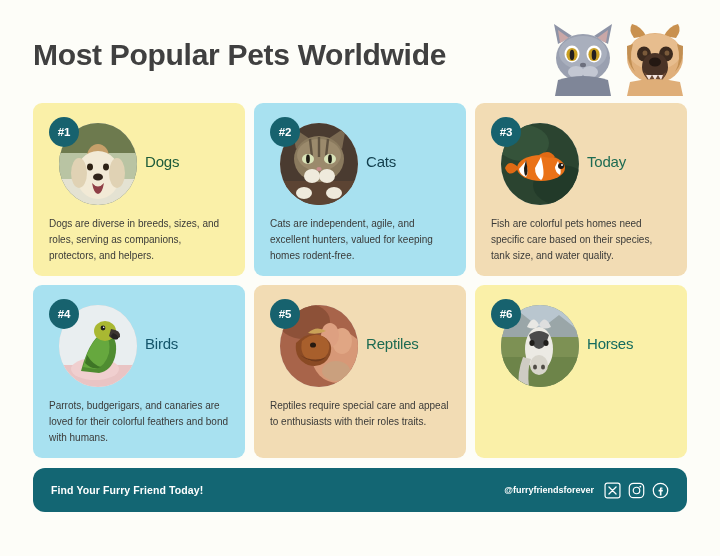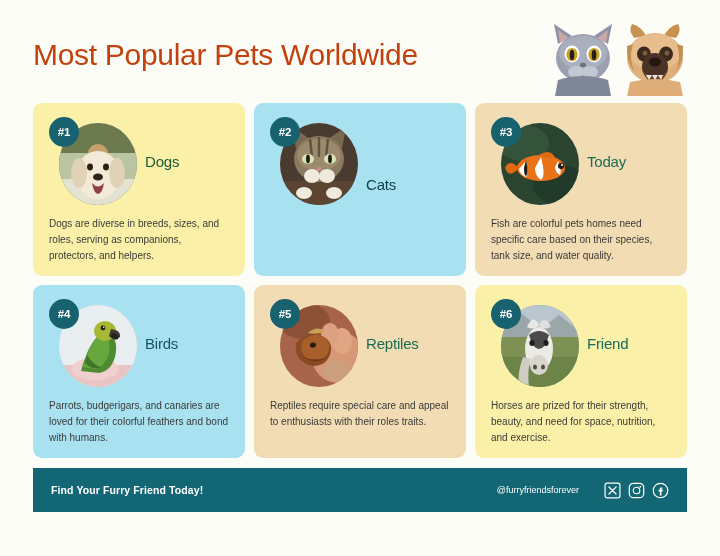--- a/index.html
+++ b/index.html
@@ -8,22 +8,22 @@
     background: #fdfdf8;
     font-family: "Liberation Sans", sans-serif;
     overflow: hidden;
   }
   #page { position: relative; width: 720px; height: 556px; background: #fdfdf8; }
 
   
   .header { position: absolute; left: 0; top: 0; width: 720px; height: 92px; }
   .title {
     position: absolute; left: 33px; top: 38px;
-    font-size: 30px; font-weight: normal; letter-spacing: -0.3px;
-    color: #c2410c;
+    font-size: 30px; font-weight: bold; letter-spacing: -0.3px;
+    color: #404040;
   }
   .mascots { position: absolute; right: 22px; top: 18px; width: 160px; height: 78px; }
 
   
   .grid {
     position: absolute; left: 33px; top: 103px;
     width: 654px; height: 355px;
     display: grid;
     grid-template-columns: repeat(3, 1fr);
     grid-template-rows: repeat(2, 1fr);
@@ -63,30 +63,30 @@
     position: absolute; left: 16px; right: 14px; top: 113px;
     font-size: 10px; line-height: 1.62;
     color: #3a3a38;
   }
 
   
   .footer {
     position: absolute; left: 33px; top: 468px;
     width: 654px; height: 44px;
     background: #136673;
-    border-radius: 0;
+    border-radius: 12px;
     display: flex; align-items: center; justify-content: space-between;
     padding: 0 18px;
   }
   .footer-cta {
     color: #ffffff; font-size: 10.5px; font-weight: bold;
     letter-spacing: 0.1px;
   }
   .footer-right { display: flex; align-items: center; gap: 7px; }
-  .handle { color: #ffffff; font-size: 9px; font-weight: normal; margin-right: 18px; }
+  .handle { color: #ffffff; font-size: 9px; font-weight: bold; margin-right: 3px; }
   .sicon { width: 17px; height: 17px; display: block; }
 </style>
 </head>
 <body>
 
 <div id="page">
 
   <div class="header">
     <div class="title">Most Popular Pets Worldwide</div>
 
@@ -174,22 +174,23 @@
             <ellipse cx="28" cy="36" rx="1.9" ry="4.4" fill="#1d1a12"></ellipse>
             <ellipse cx="50" cy="36" rx="1.9" ry="4.4" fill="#1d1a12"></ellipse>
             <ellipse cx="39" cy="46" rx="2.6" ry="2" fill="#c98d8d"></ellipse>
             <ellipse cx="32" cy="53" rx="8" ry="7" fill="#efeadc"></ellipse>
             <ellipse cx="47" cy="53" rx="8" ry="7" fill="#efeadc"></ellipse>
             <ellipse cx="24" cy="70" rx="8" ry="6" fill="#efeadc"></ellipse>
             <ellipse cx="54" cy="70" rx="8" ry="6" fill="#efeadc"></ellipse>
           </svg>
         </div>
         <div class="badge">#2</div>
-        <div class="card-title" style="color:#14414f;margin-top:23px;">Cats</div>
-      </div>
+        <div class="card-title" style="color:#14414f;">Cats</div>
+      </div>
+      <div class="card-desc">Cats are independent, agile, and excellent hunters, valued for keeping homes rodent-free.</div>
     </div>
 
     <div class="card" style="background:#f2dcb4;">
       <div class="card-top">
         <div class="photo">
           <svg viewBox="0 0 78 82" preserveAspectRatio="xMidYMid slice">
             <rect width="78" height="82" fill="#2b4430"></rect>
             <ellipse cx="22" cy="20" rx="26" ry="18" fill="#35533a"></ellipse>
             <ellipse cx="60" cy="62" rx="28" ry="20" fill="#223a29"></ellipse>
             <ellipse cx="40" cy="45" rx="24" ry="13" fill="#ea7218"></ellipse>
@@ -270,23 +271,22 @@
             <path d="M28 30 q10 -8 20 0 q-4 14 -10 14 q-6 0 -10 -14 z" fill="#4b4b4b"></path>
             <ellipse cx="31" cy="38" rx="2.6" ry="3" fill="#1f1d1a"></ellipse>
             <ellipse cx="45" cy="38" rx="2.6" ry="3" fill="#1f1d1a"></ellipse>
             <ellipse cx="38" cy="60" rx="9" ry="10" fill="#d8d5cc"></ellipse>
             <ellipse cx="34" cy="62" rx="2" ry="2.6" fill="#504c46"></ellipse>
             <ellipse cx="42" cy="62" rx="2" ry="2.6" fill="#504c46"></ellipse>
             <path d="M22 52 q-6 16 -4 30 l10 0 q-2 -18 2 -28 z" fill="#cfccc4"></path>
           </svg>
         </div>
         <div class="badge">#6</div>
-        <div class="card-title" style="color:#146b5e;">Friend</div>
-      </div>
-      <div class="card-desc">Horses are prized for their strength, beauty, and need for space, nutrition, and exercise.</div>
+        <div class="card-title" style="color:#146b5e;">Horses</div>
+      </div>
     </div>
 
   </div>
 
   <div class="footer">
     <div class="footer-cta">Find Your Furry Friend Today!</div>
     <div class="footer-right">
       <div class="handle">@furryfriendsforever</div>
 
       <svg class="sicon" viewBox="0 0 24 24">

